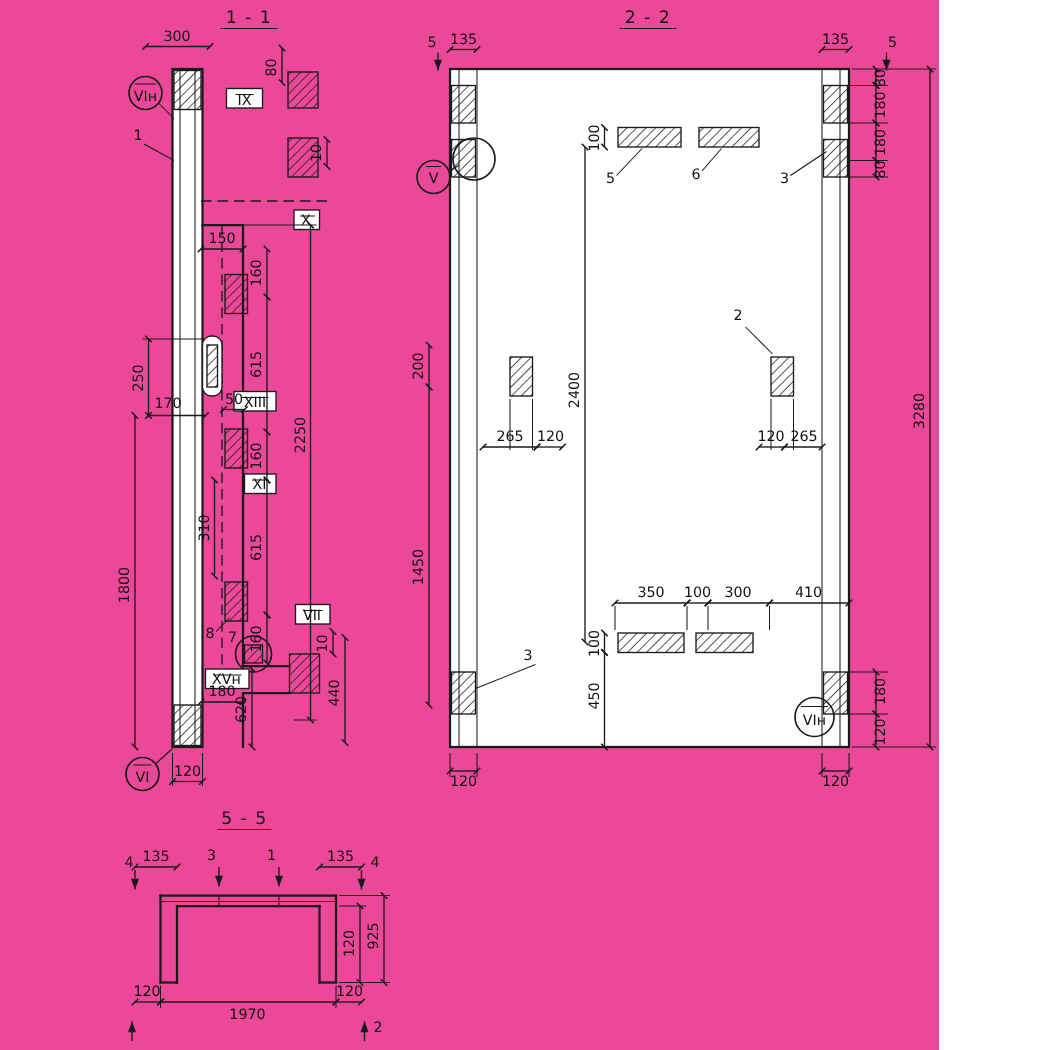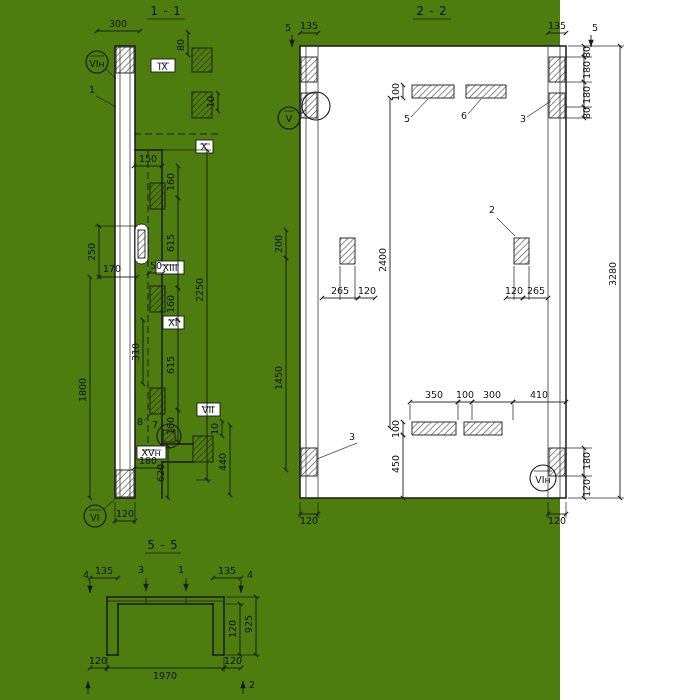--- a/index.html
+++ b/index.html
@@ -1,16 +1,16 @@
 <!DOCTYPE html>
 <html><head>
 <meta charset="utf-8">
 <style>
   html,body{margin:0;padding:0;background:#fff}
-  .sheet{width:560px;height:700px;background:#4d7c0f;position:relative;font-family:"DejaVu Sans",sans-serif}
+  .sheet{width:626px;height:700px;background:#ec4899;position:relative;font-family:"DejaVu Sans",sans-serif}
   svg{display:block}
   .ln{stroke:#1a1a1a;stroke-width:1.5;fill:none;stroke-linecap:square}
   .thin{stroke:#1a1a1a;stroke-width:.7;fill:none}
   .dash{stroke:#1a1a1a;stroke-width:.9;fill:none;stroke-dasharray:7 4}
   .dim{stroke:#1a1a1a;stroke-width:.9;fill:none}
   .shape{stroke:#1a1a1a;stroke-width:1.5;fill:#fff}
   .box{stroke:#1a1a1a;stroke-width:.9;fill:#fff}
   .hatch{stroke:#1a1a1a;stroke-width:.9;fill:url(#h)}
   .c{stroke:#1a1a1a;stroke-width:1.1;fill:none}
   text{font-family:"DejaVu Sans",sans-serif;fill:#111}

